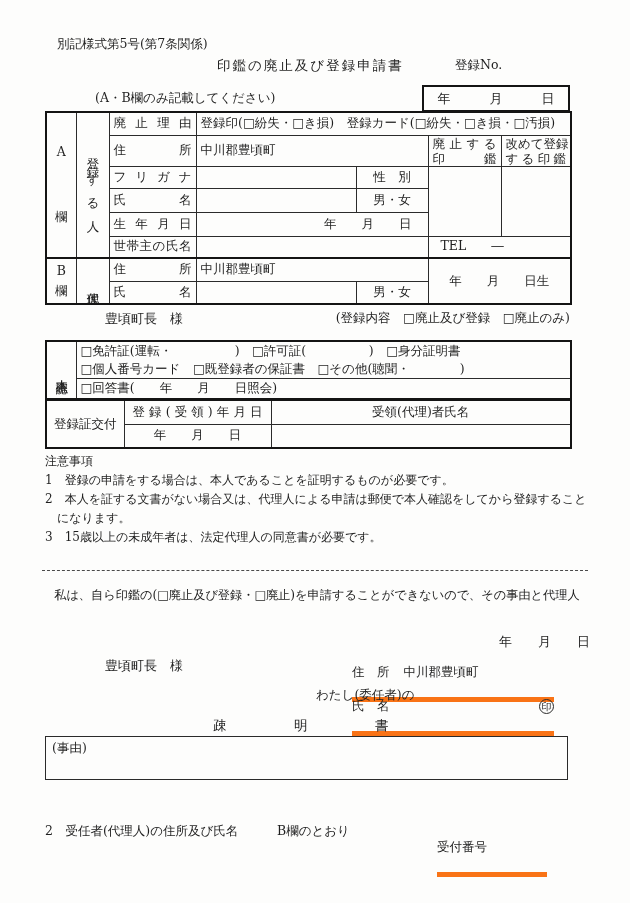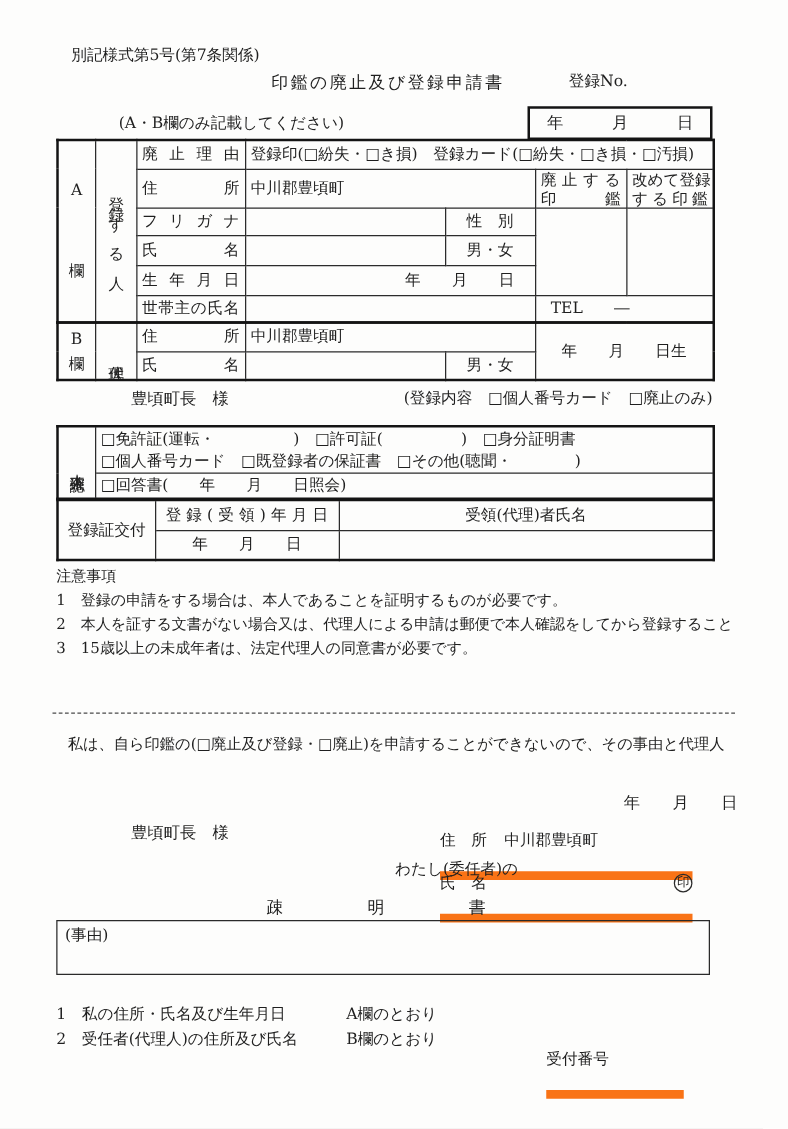--- a/index.html
+++ b/index.html
@@ -4,21 +4,21 @@
 <style>
   * { margin:0; padding:0; box-sizing:border-box; }
   html,body { background:#e8e8e8; }
   .page {
     position:relative; width:630px; height:903px; margin:0 auto;
     background:#fdfdfc; color:#1f1f1f;
     font-family:"DejaVu Serif","Liberation Serif",serif;
     font-size:12.5px; overflow:hidden;
   }
   .abs { position:absolute; }
-  .u { border-bottom:7px solid #f97316; padding-bottom:16px; }
+  .u { border-bottom:5px solid #f97316; padding-bottom:16px; }
   table { border-collapse:collapse; table-layout:fixed; }
   .tbl { position:absolute; border:2px solid #141414; }
   .tbl td { border:1px solid #2b2b2b; font-size:12.5px; padding:0 4px;
             overflow:hidden; white-space:nowrap; vertical-align:middle; }
   .jlabel { text-align:justify; text-align-last:justify; }
   .ctr { text-align:center; }
   .rt  { text-align:right; }
   .vcell { text-align:center; vertical-align:middle; }
   .vert  { writing-mode:vertical-rl; display:inline-block; }
   .vs9 { letter-spacing:9px; }
@@ -142,21 +142,21 @@
     </tr>
     <tr style="height:23px">
       <td class="jlabel">氏名</td>
       <td></td>
       <td class="ctr">男・女</td>
     </tr>
   </tbody>
     </table>
 
   <div class="abs" style="left:105px;top:310px;font-size:13px;">豊頃町長　様</div>
-  <div class="abs rt" style="left:320px;top:310px;width:250px;font-size:12.5px;">(登録内容　□個人番号カード　□廃止のみ)</div>
+  <div class="abs rt" style="left:320px;top:310px;width:250px;font-size:12.5px;">(登録内容　□廃止及び登録　□廃止のみ)</div>
 
   <table class="tbl" style="left:45px;top:340px;width:525px;">
     <colgroup>
         <col style="width:30px">
         <col style="width:495px">
       </colgroup>
     <tbody>
         <tr style="height:37px">
       <td rowspan="2" class="vcell">
         <span class="vert vs1" style="font-size:12px;">本人確認</span>
@@ -188,20 +188,21 @@
       <td class="ctr">年　　月　　日</td>
       <td></td>
     </tr>
   </tbody>
     </table>
 
   <div class="notes">
     <div>注意事項</div>
     <div>1　登録の申請をする場合は、本人であることを証明するものが必要です。</div>
     <div>2　本人を証する文書がない場合又は、代理人による申請は郵便で本人確認をしてから登録すること</div>
+    <div>　になります。</div>
     <div>3　15歳以上の未成年者は、法定代理人の同意書が必要です。</div>
   </div>
 
   <div class="dashes"></div>
 
   <div class="stmt">
     <div>　私は、自ら印鑑の(□廃止及び登録・□廃止)を申請することができないので、その事由と代理人</div>
   </div>
   <div class="abs rt" style="left:400px;top:633px;width:190px;font-size:13px;">年　　月　　日</div>
   <div class="abs" style="left:105px;top:657px;font-size:13px;">豊頃町長　様</div>
@@ -216,24 +217,20 @@
     <span class="seal">印</span>
   </div>
 
   <div class="abs" style="left:213px;top:717px;font-size:13.5px;">疎　　　　　明　　　　　書</div>
 
   <div class="reasonbox">
     <div style="padding:3px 6px;">(事由)</div>
   </div>
 
 
-  <div class="itemrow" style="top:803px;">
-    <span>1　私の住所・氏名及び生年月日</span>
-    <span class="ref">A欄のとおり</span>
-  </div>
   <div class="itemrow" style="top:823px;">
     <span>2　受任者(代理人)の住所及び氏名</span>
     <span class="ref">B欄のとおり</span>
   </div>
 
   <div class="abs u" style="left:437px;top:839px;width:110px;">受付番号</div>
 
 </div>
 
 </body></html>

